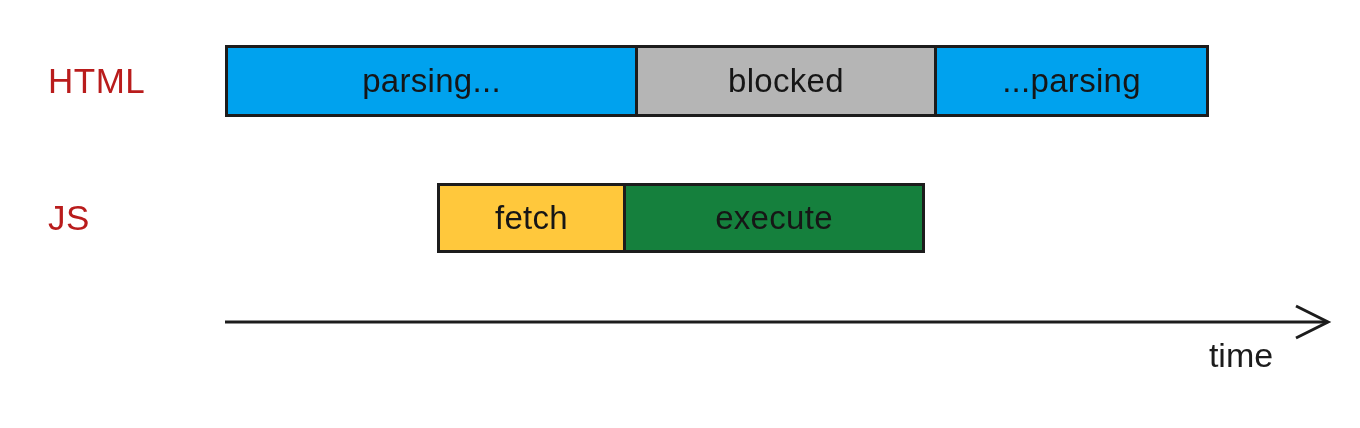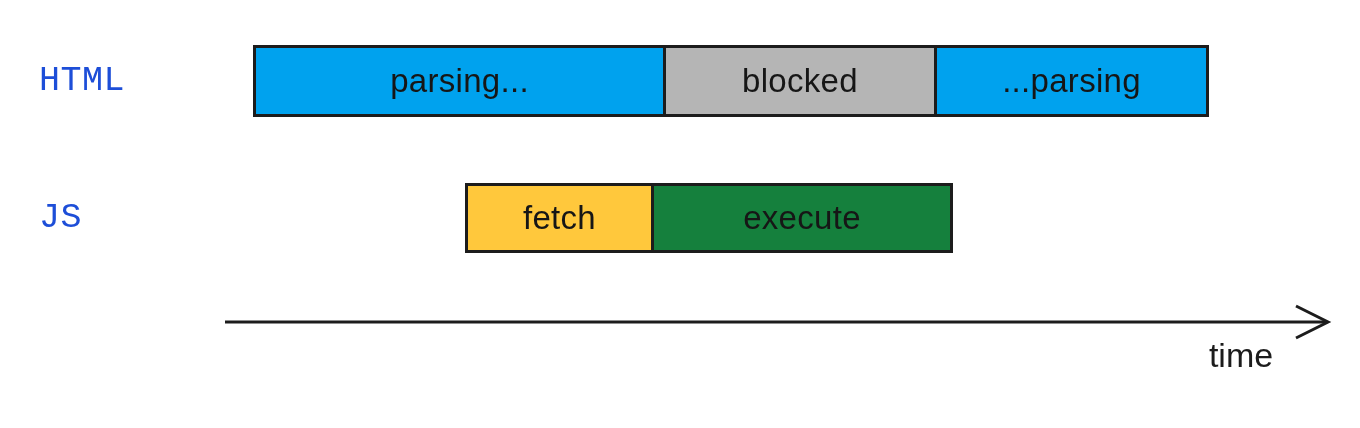--- a/index.html
+++ b/index.html
@@ -11,28 +11,27 @@
     position: relative;
     width: 1360px;
     height: 428px;
     background: #ffffff;
     overflow: hidden;
     font-family: "Liberation Sans", sans-serif;
     color: #1c1c1c;
   }
   .row-label {
     position: absolute;
-    left: 39px;
+    left: 48px;
     height: 40px;
     display: flex;
     align-items: center;
     font-size: 35px;
     letter-spacing: 0.5px;
-    color: #1d4ed8;
-    font-family: Liberation Mono, monospace;
+    color: #b91c1c;
   }
   .row-label.html { top: 61px; }
   .row-label.js   { top: 198px; }
   .bar {
     position: absolute;
     display: flex;
     align-items: stretch;
   }
   .bar.html { left: 225px; top: 45px;  height: 72px; }
   .bar.js   { left: 437px; top: 183px; height: 70px; }
@@ -40,21 +39,20 @@
     box-sizing: border-box;
     border: 3px solid #1c1c1c;
     display: flex;
     align-items: center;
     justify-content: center;
     font-size: 33px;
     letter-spacing: 0.3px;
     color: #161616;
     white-space: nowrap;
     overflow: hidden;
-    margin-left: 28px;
   }
   .seg.collapse { margin-left: -3px; }
   .axis-svg {
     position: absolute;
     left: 225px;
     top: 304px;
     width: 1110px;
     height: 40px;
     display: block;
   }
@@ -70,21 +68,21 @@
 </style>
 </head>
 <body>
 
 <div class="canvas">
 
   <div class="row-label html">HTML</div>
 
   <div class="bar html">
     <div class="seg" style="width: 413px; background-color: rgb(0, 162, 238);">parsing...</div>
-    <div class="seg collapse" style="width: 274px; background-color: rgb(181, 181, 181);">blocked</div>
+    <div class="seg collapse" style="width: 302px; background-color: rgb(181, 181, 181);">blocked</div>
     <div class="seg collapse" style="width: 275px; background-color: rgb(0, 162, 238);">...parsing</div>
   </div>
 
   <div class="row-label js">JS</div>
 
   <div class="bar js">
     <div class="seg" style="width: 189px; background-color: rgb(255, 200, 60);">fetch</div>
     <div class="seg collapse" style="width: 302px; background-color: #15803d;">execute</div>
   </div>
 

